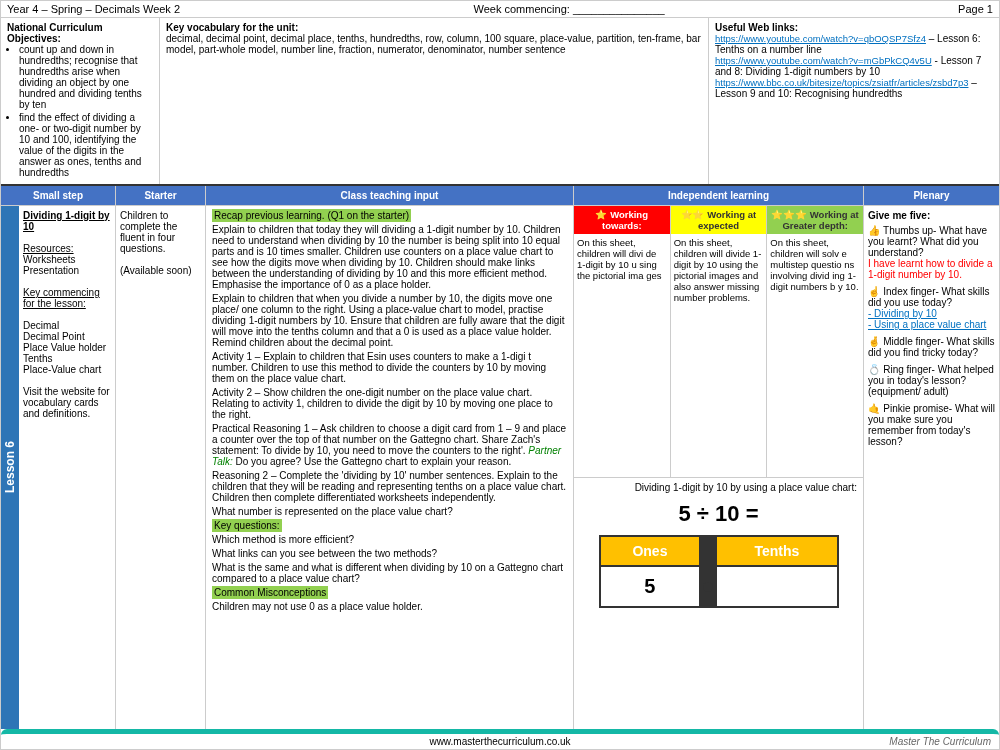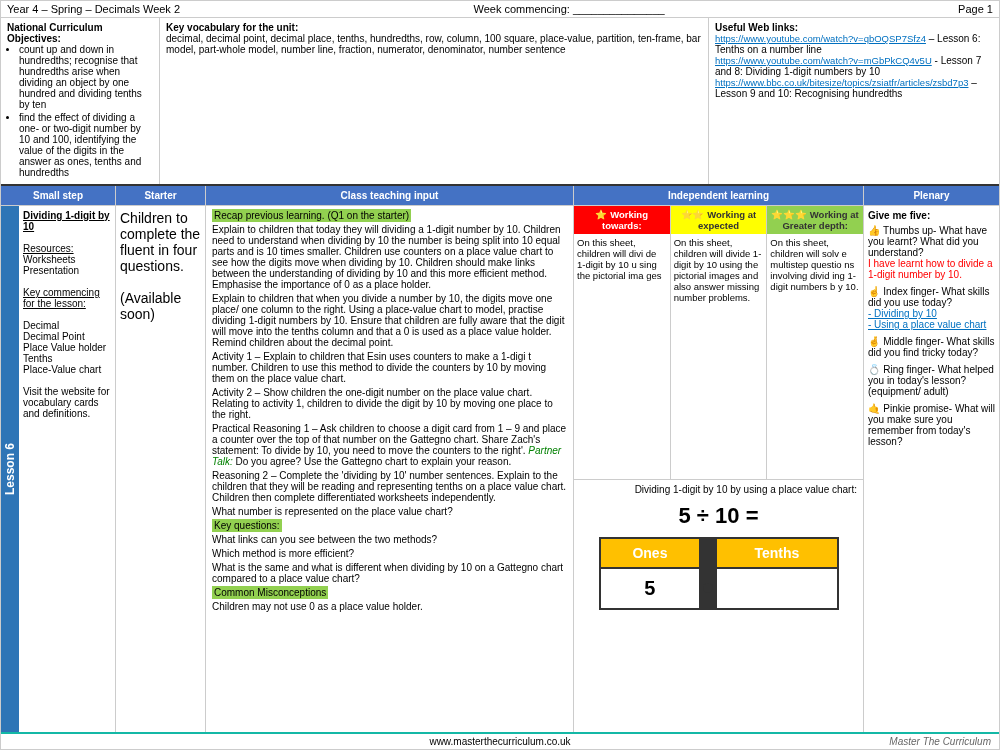--- a/index.html
+++ b/index.html
@@ -31,21 +31,21 @@
 
     
     .main-content { display: flex; flex: 1; overflow: hidden; }
 
     
     .lesson-label-wrapper { width: 18px; background: #2e75b6; display: flex; align-items: center; justify-content: center; }
     .lesson-label { color: white; font-weight: bold; font-size: 12px; writing-mode: vertical-rl; transform: rotate(180deg); }
 
     
     .col-small-step { width: 97px; border-right: 1px solid #ccc; padding: 4px 4px; font-size: 10px; overflow: hidden; }
-    .col-starter { width: 90px; border-right: 1px solid #ccc; padding: 4px 4px; font-size: 14px; overflow: hidden; }
+    .col-starter { width: 90px; border-right: 1px solid #ccc; padding: 4px 4px; font-size: 10px; overflow: hidden; }
     .col-class-teaching { flex: 1; border-right: 1px solid #ccc; padding: 4px 6px; font-size: 10px; overflow: hidden; }
     .col-independent { width: 290px; border-right: 1px solid #ccc; padding: 0; font-size: 10px; overflow: hidden; display: flex; flex-direction: column; }
     .col-plenary { width: 135px; padding: 4px 4px; font-size: 10px; overflow: hidden; }
 
     .underline { text-decoration: underline; }
     .green-highlight { background-color: #92d050; padding: 1px 2px; }
     .green-text { color: green; font-style: italic; }
     .blue-link { color: #0070c0; text-decoration: underline; cursor: pointer; font-size: 9.5px; }
     .red-text { color: red; }
     .bold { font-weight: bold; }
@@ -68,21 +68,21 @@
     .pvc-table { width: 100%; border-collapse: collapse; }
     .pvc-table th { background: #ffc000; color: white; text-align: center; padding: 6px; font-size: 14px; border: 2px solid #333; }
     .pvc-table td { background: white; text-align: center; padding: 8px; font-size: 16px; border: 2px solid #333; }
     .pvc-dot { display: inline-block; width: 10px; height: 10px; background: #333; border-radius: 50%; margin: 0 2px; }
 
     
     .finger-item { margin-bottom: 6px; }
     .blue-plenary-link { color: #0070c0; text-decoration: underline; }
 
     
-    .footer { text-align: center; font-size: 10px; padding: 3px; border-top: 2px solid #14b8a6; display: flex; justify-content: space-between; align-items: flex-end; padding: 2px 8px; }
+    .footer { text-align: center; font-size: 10px; padding: 3px; border-top: 5px solid #14b8a6; display: flex; justify-content: space-between; align-items: flex-end; padding: 2px 8px; border-radius: 6px; }
     .logo-area { font-style: italic; font-size: 10px; color: #666; }
 
     p { margin-bottom: 3px; }
   </style>
 </head>
 <body>
 
 <div class="page-wrapper">
 
   <div class="header">
@@ -152,22 +152,22 @@
     <div class="col-class-teaching">
       <p><span class="green-highlight">Recap previous learning. (Q1 on the starter)</span></p>
       <p>Explain to children that today they will dividing a 1-digit number by 10. Children need to understand when dividing by 10 the number is being split into 10 equal parts and is 10 times smaller. Children use counters on a place value chart to see how the digits move when dividing by 10. Children should make links between the understanding of dividing by 10 and this more efficient method. Emphasise the importance of 0 as a place holder.</p>
       <p>Explain to children that when you divide a number by 10, the digits move one place/ one column to the right. Using a place-value chart to model, practise dividing 1-digit numbers by 10. Ensure that children are fully aware that the digit will move into the tenths column and that a 0 is used as a place value holder. Remind children about the decimal point.</p>
       <p>Activity 1 – Explain to children that Esin uses counters to make a 1-digi t number. Children to use this method to divide the counters by 10 by moving them on the place value chart.</p>
       <p>Activity 2 – Show children the one-digit number on the place value chart. Relating to activity 1, children to divide the digit by 10 by moving one place to the right.</p>
       <p>Practical Reasoning 1 – Ask children to choose a digit card from 1 – 9 and place a counter over the top of that number on the Gattegno chart. Share Zach's statement: To divide by 10, you need to move the counters to the right'. <span class="green-text">Partner Talk:</span> Do you agree? Use the Gattegno chart to explain your reason.</p>
       <p>Reasoning 2 – Complete the 'dividing by 10' number sentences. Explain to the children that they will be reading and representing tenths on a place value chart. Children then complete differentiated worksheets independently.</p>
       <p>What number is represented on the place value chart?</p>
       <p><span class="green-highlight">Key questions:</span></p>
+      <p>Which method is more efficient?</p>
       <p>What links can you see between the two methods?</p>
-      <p>Which method is more efficient?</p>
       <p>What is the same and what is different when dividing by 10 on a Gattegno chart compared to a place value chart?</p>
       <p><span class="green-highlight">Common Misconceptions</span></p>
       <p>Children may not use 0 as a place value holder.</p>
     </div>
 
     <div class="col-independent" style="width:290px;">
       <div class="ind-sub-headers">
         <div class="ind-sub-header towards">⭐ Working towards:</div>
         <div class="ind-sub-header expected">⭐⭐ Working at expected</div>
         <div class="ind-sub-header greater">⭐⭐⭐ Working at Greater depth:</div>

